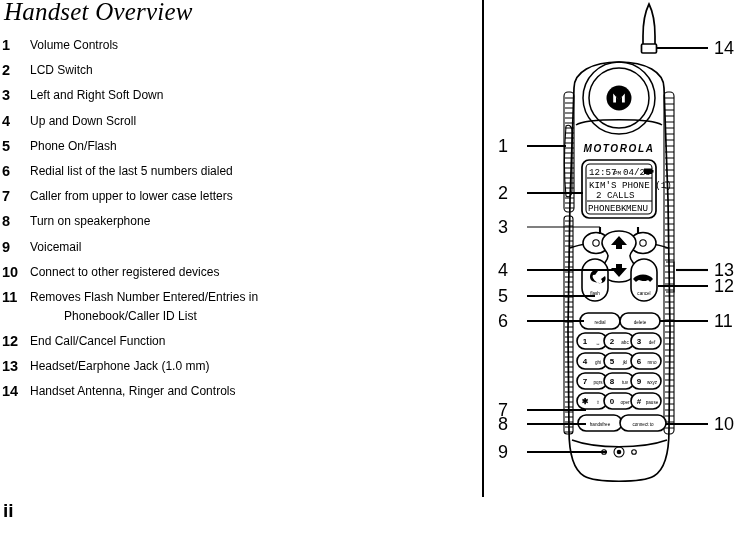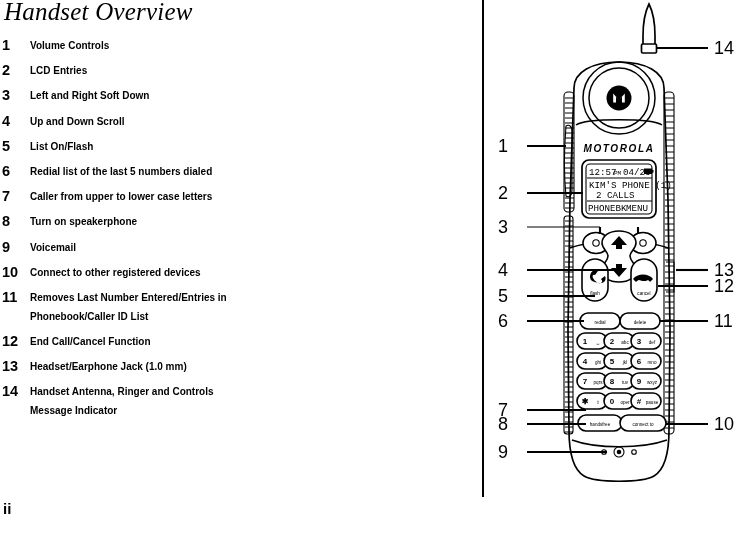--- a/index.html
+++ b/index.html
@@ -54,33 +54,34 @@
     width: 30px;
     text-align: left;
     padding-left: 2px;
     font-size: 14.5px;
     font-weight: bold;
     line-height: 19px;
     box-sizing: border-box;
   }
   .list-text {
     flex: 1 1 auto;
-    font-size: 10px;
-    font-weight: 700;
+    font-size: 12px;
+    font-weight: 400;
     line-height: 19px;
   }
   .list-text .cont {
     display: block;
+    margin-left: 34px;
   }
 
   #page-number {
     position: absolute;
     left: 3px;
     top: 500px;
-    font-size: 15px;
+    font-size: 19px;
     font-weight: bold;
     font-family: "Liberation Sans", sans-serif;
   }
 
   
   #divider {
     position: absolute;
     left: 482px;
     top: 0px;
     width: 1.6px;
@@ -108,33 +109,33 @@
 
   <div id="page-title">Handset Overview</div>
 
   <div id="overview-list">
       <div class="list-row">
         <div class="list-num">1</div>
         <div class="list-text"><span>Volume Controls</span></div>
       </div>
       <div class="list-row">
         <div class="list-num">2</div>
-        <div class="list-text"><span>LCD Entries</span></div>
+        <div class="list-text"><span>LCD Switch</span></div>
       </div>
       <div class="list-row">
         <div class="list-num">3</div>
         <div class="list-text"><span>Left and Right Soft Down</span></div>
       </div>
       <div class="list-row">
         <div class="list-num">4</div>
         <div class="list-text"><span>Up and Down Scroll</span></div>
       </div>
       <div class="list-row">
         <div class="list-num">5</div>
-        <div class="list-text"><span>List On/Flash</span></div>
+        <div class="list-text"><span>Phone On/Flash</span></div>
       </div>
       <div class="list-row">
         <div class="list-num">6</div>
         <div class="list-text"><span>Redial list of the last 5 numbers dialed</span></div>
       </div>
       <div class="list-row">
         <div class="list-num">7</div>
         <div class="list-text"><span>Caller from upper to lower case letters</span></div>
       </div>
       <div class="list-row">
@@ -144,33 +145,33 @@
       <div class="list-row">
         <div class="list-num">9</div>
         <div class="list-text"><span>Voicemail</span></div>
       </div>
       <div class="list-row">
         <div class="list-num">10</div>
         <div class="list-text"><span>Connect to other registered devices</span></div>
       </div>
       <div class="list-row">
         <div class="list-num">11</div>
-        <div class="list-text"><span>Removes Last Number Entered/Entries in</span><span class="cont">Phonebook/Caller ID List</span></div>
+        <div class="list-text"><span>Removes Flash Number Entered/Entries in</span><span class="cont">Phonebook/Caller ID List</span></div>
       </div>
       <div class="list-row">
         <div class="list-num">12</div>
         <div class="list-text"><span>End Call/Cancel Function</span></div>
       </div>
       <div class="list-row">
         <div class="list-num">13</div>
         <div class="list-text"><span>Headset/Earphone Jack (1.0 mm)</span></div>
       </div>
       <div class="list-row">
         <div class="list-num">14</div>
-        <div class="list-text"><span>Handset Antenna, Ringer and Controls</span><span class="cont">Message Indicator</span></div>
+        <div class="list-text"><span>Handset Antenna, Ringer and Controls</span></div>
       </div>
     </div>
 
   <div id="page-number">ii</div>
 </div>
 
 <div id="divider"></div>
 
 <div id="figure-panel">
 <svg id="figure-svg" width="266" height="534" viewBox="0 0 266 534" xmlns="http://www.w3.org/2000/svg">

